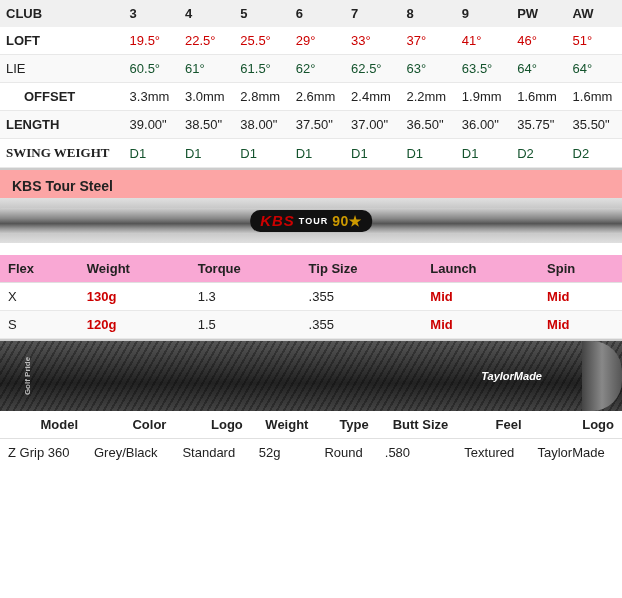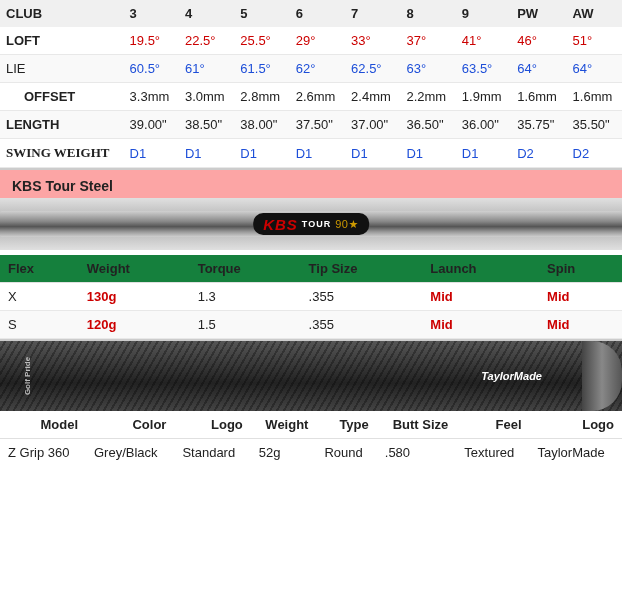--- a/index.html
+++ b/index.html
@@ -41,43 +41,43 @@
     }
     .specs-table tbody td:first-child {
       font-weight: bold;
       color: #222;
     }
     .red-val {
       color: #cc0000;
       font-weight: normal;
     }
     .blue-val {
-      color: #1d4ed8;
+      color: #14532d;
       font-weight: normal;
     }
 
     
     .shaft-header {
       background: #fca5a5;
       padding: 8px 6px 4px 12px;
       font-size: 14px;
       font-weight: bold;
       color: #222;
     }
 
     
     .kbs-image {
       width: 100%;
-      height: 52px;
+      height: 45px;
       background: linear-gradient(to bottom, #e0e0e0 0%, #c0c0c0 30%, #888 50%, #c0c0c0 70%, #e0e0e0 100%);
       position: relative;
       overflow: hidden;
       display: flex;
       align-items: center;
-      margin-bottom: 5px;
+      margin-bottom: 12px;
     }
     .kbs-shaft-body {
       position: absolute;
       left: 0; right: 0; top: 50%;
       transform: translateY(-50%);
       height: 26px;
       background: linear-gradient(to bottom, #d0d0d0, #888 40%, #555 60%, #999, #d0d0d0);
       border-radius: 2px;
     }
     .kbs-logo-area {
@@ -102,38 +102,38 @@
       letter-spacing: 1px;
       font-family: Arial Black, sans-serif;
     }
     .kbs-text-tour {
       font-size: 9px;
       font-weight: bold;
       color: #fff;
       letter-spacing: 1px;
     }
     .kbs-text-90 {
-      font-size: 11px;
-      font-weight: normal;
+      font-size: 14px;
+      font-weight: bold;
       color: #cc9900;
       letter-spacing: 0.5px;
     }
 
     
     .shaft-specs-table {
       width: 100%;
       border-collapse: collapse;
     }
     .shaft-specs-table th {
       text-align: left;
       padding: 6px 8px;
       font-weight: bold;
       font-size: 13px;
       color: #222;
-      background: #15803d;
+      background: #f9a8d4;
       border-bottom: 1px solid #e0e0e0;
     }
     .shaft-specs-table td {
       padding: 6px 8px;
       font-size: 13px;
       border-bottom: 1px solid #e8e8e8;
     }
     .shaft-specs-table tr:nth-child(odd) td {
       background: #fff;
     }

